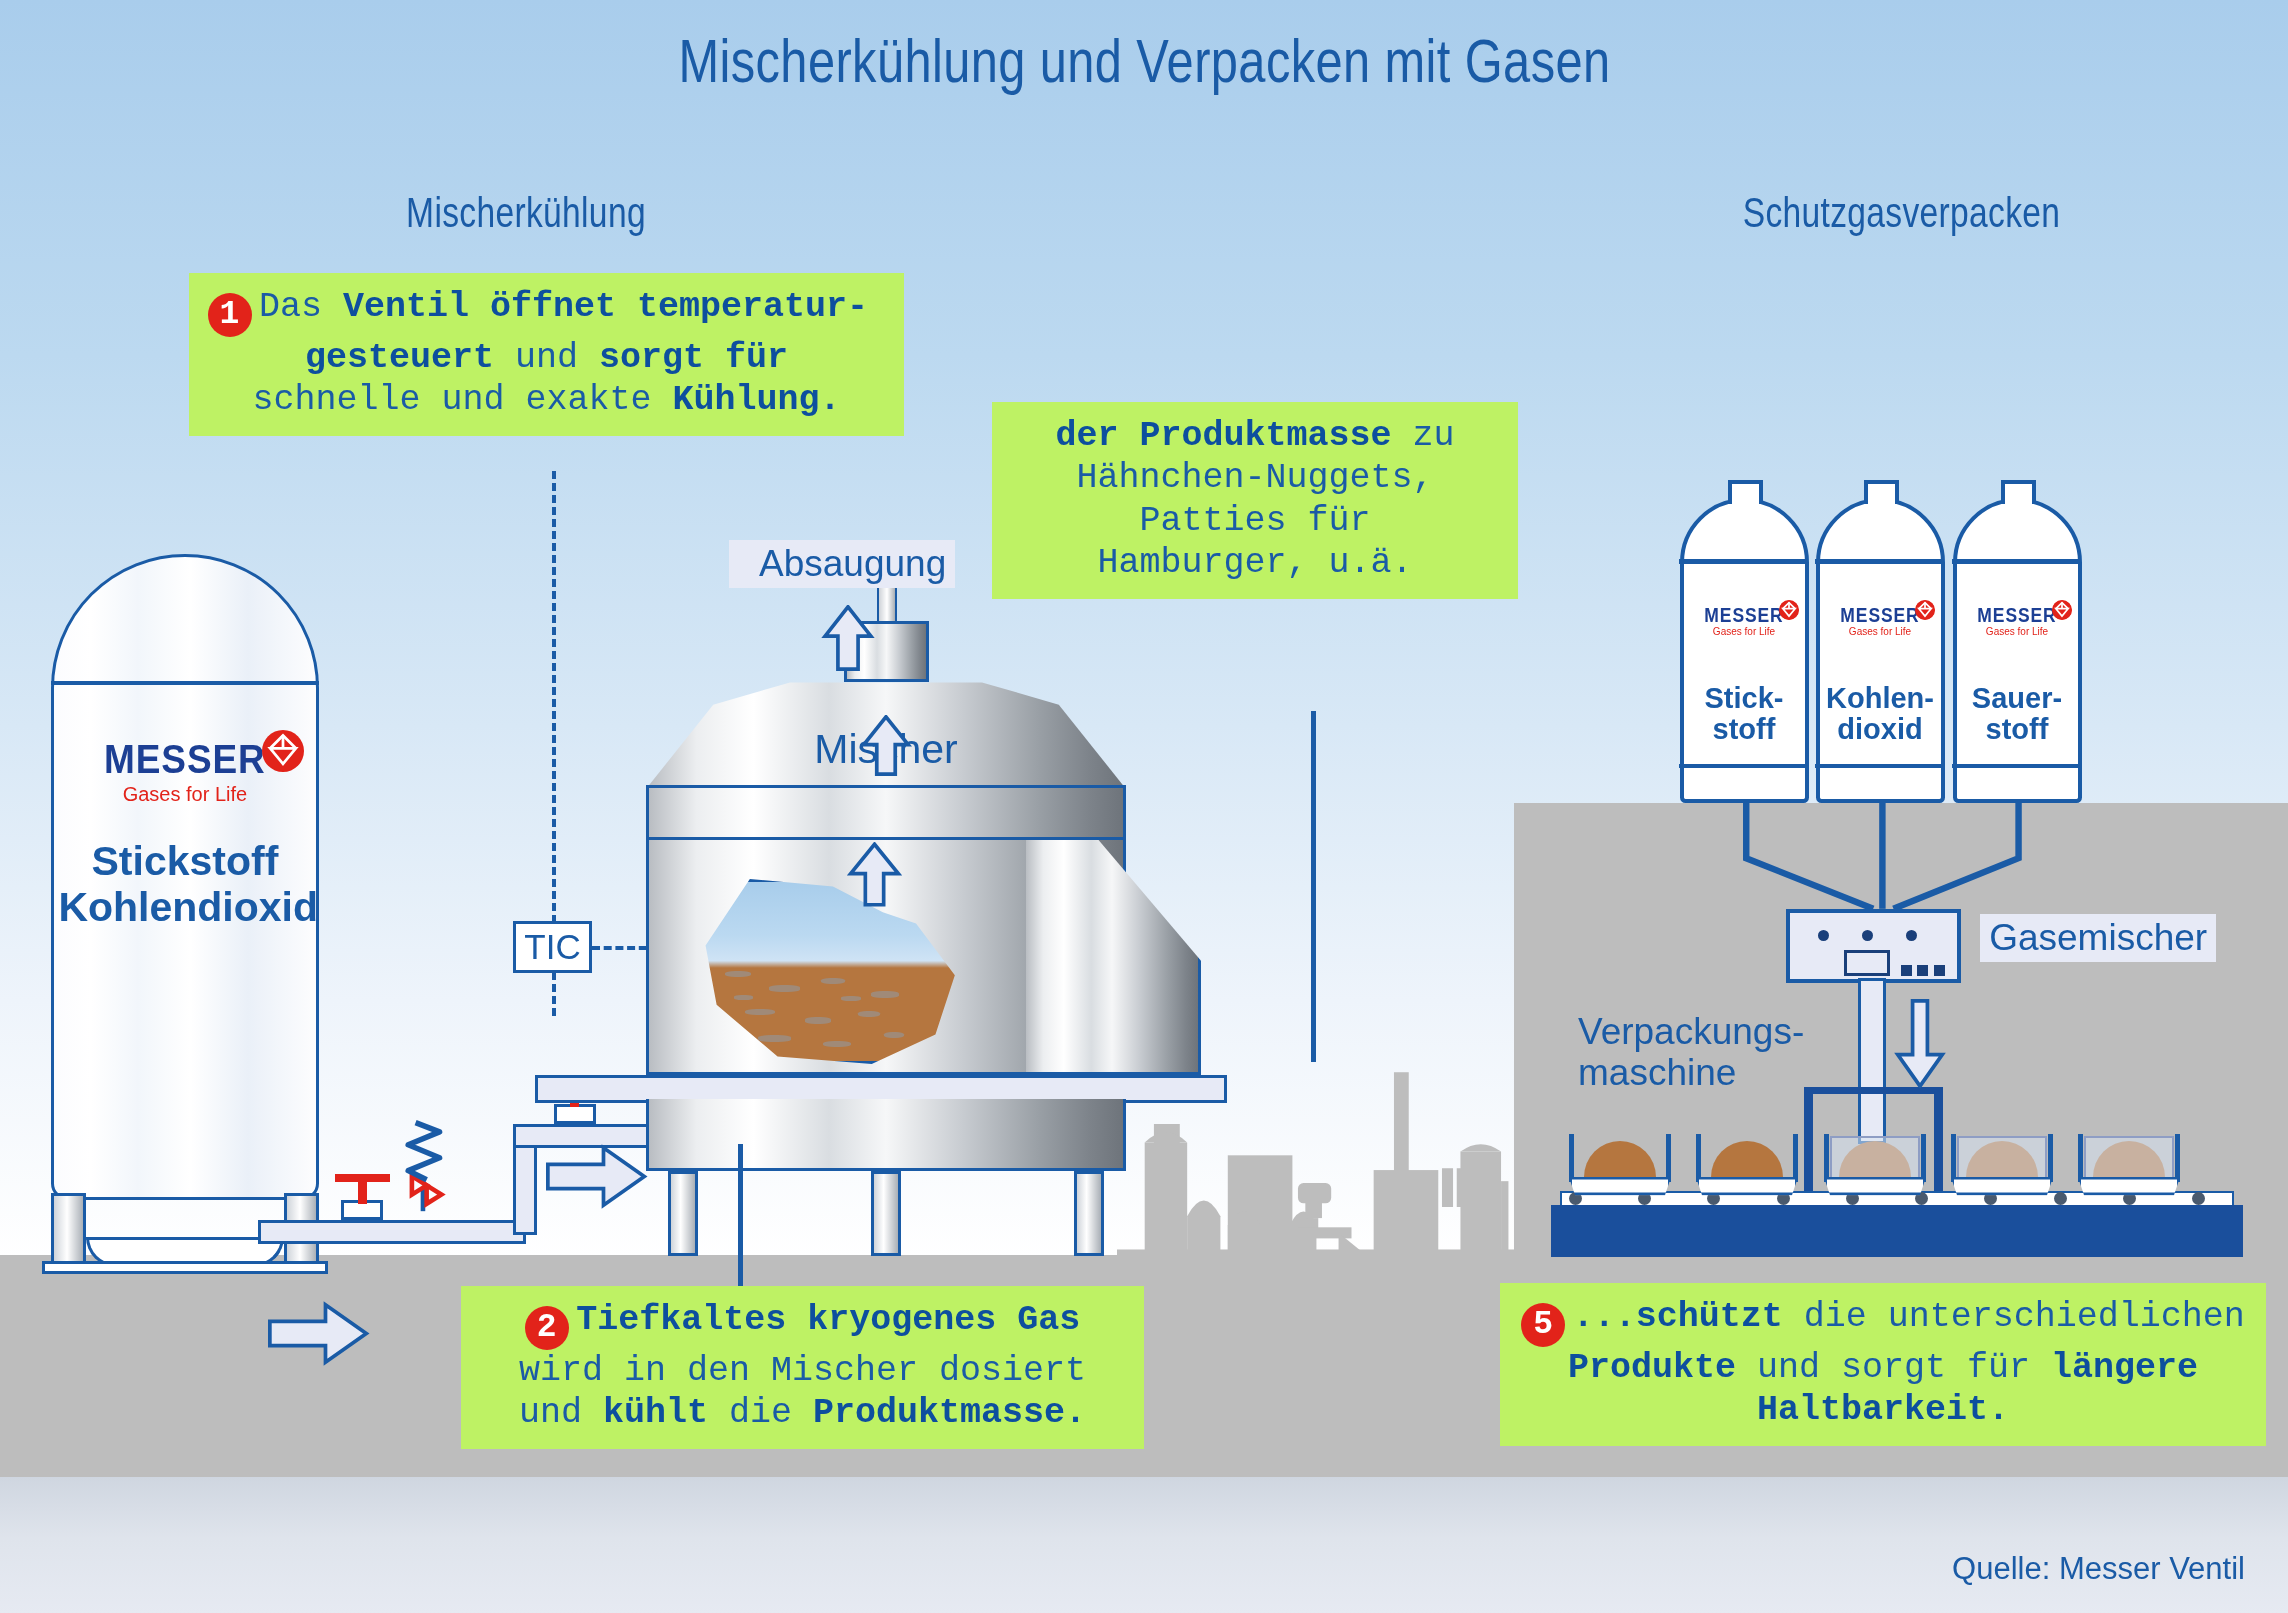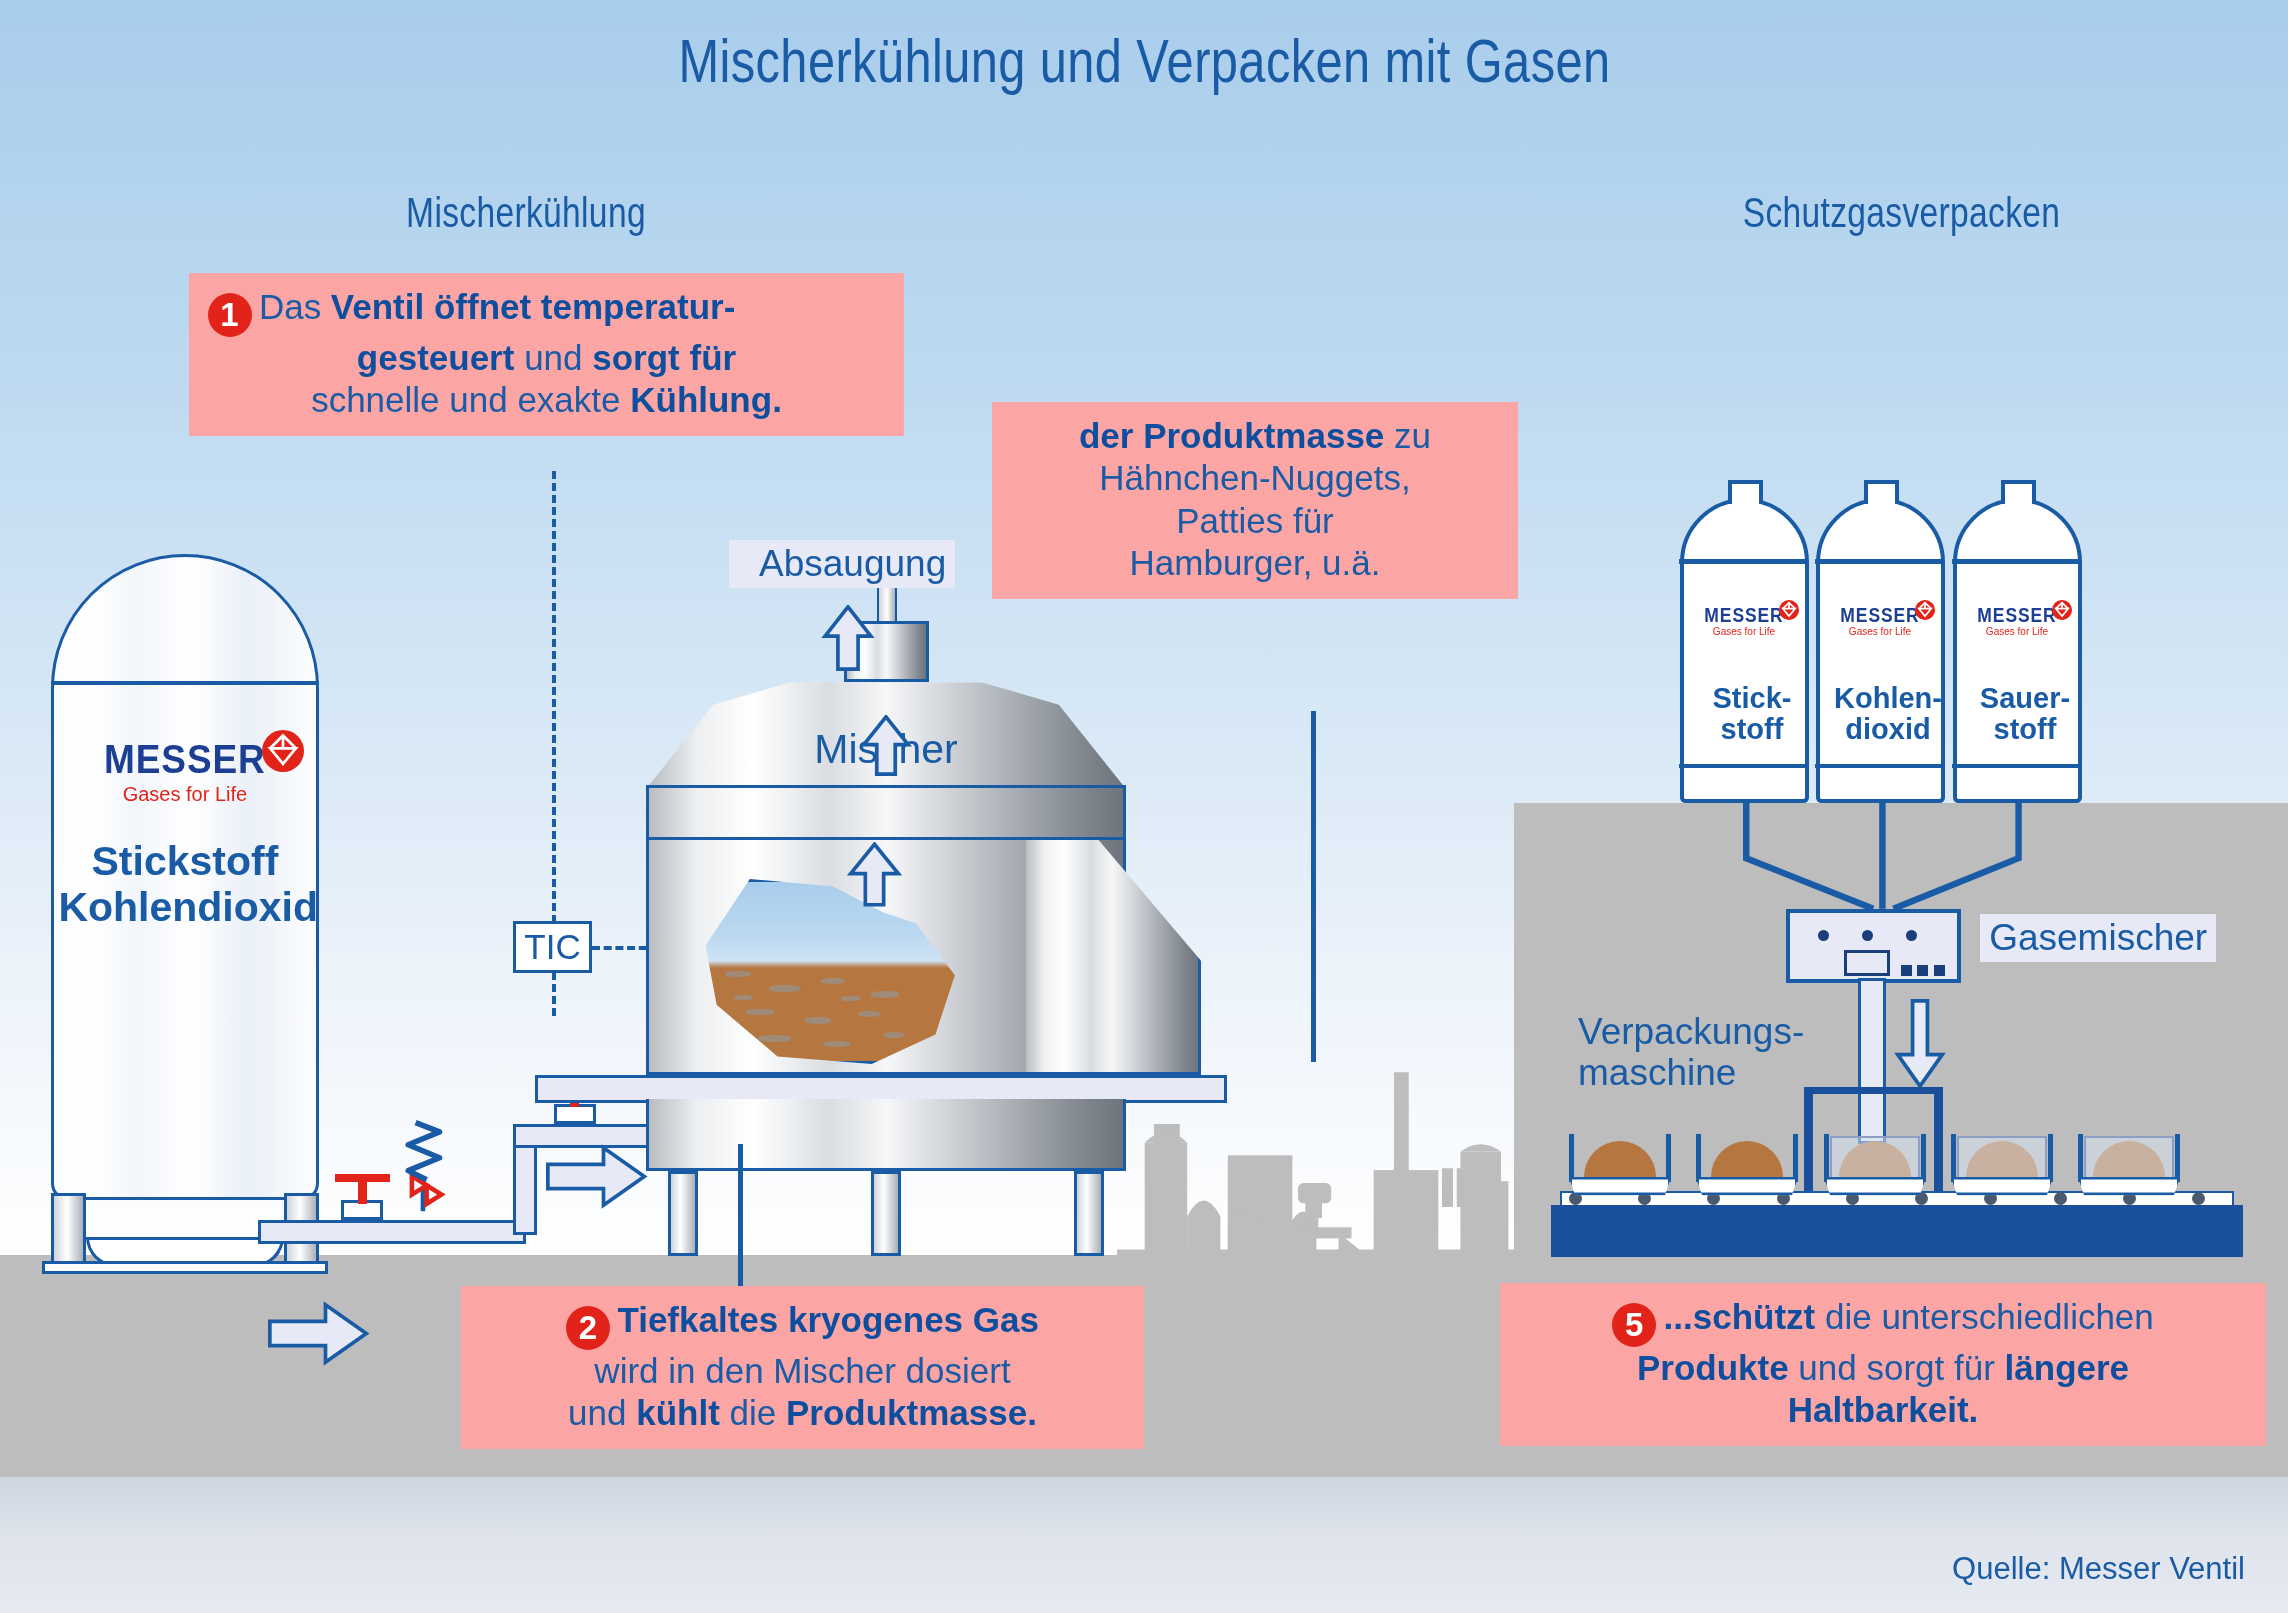--- a/index.html
+++ b/index.html
@@ -29,22 +29,22 @@
   }
   .sec-title {
     position: absolute; font-size: 42px; color: #1a5ba6; font-weight: 400;
     transform: scaleX(0.80); letter-spacing: 0.4px;
   }
   .sec-left  { top: 189px; left: 166px;  width: 720px; text-align: center; transform-origin: center top; }
   .sec-right { top: 189px; left: 1486px; width: 831px; text-align: center; transform-origin: center top; }
 
   
   .callout {
-    position: absolute; background: #fca5a5; color: #1a5ba6;
-    padding: 13px 18.5px 14.8px 18.5px; line-height: 1.21; font-size: 35px;
+    position: absolute; background: #bef264; color: #1a5ba6;
+    padding: 13px 18.5px 14.8px 18.5px; line-height: 1.21; font-size: 35px; font-family: Liberation Mono, monospace;
   }
   .callout b { font-weight: 700; color: #0d4f9e; }
   .callout .num {
     display: inline-block; width: 44px; height: 44px; border-radius: 50%;
     background: #e2231a; color: #fff; font-weight: 700; font-size: 33px;
     text-align: center; line-height: 44px; vertical-align: -6.5px; margin-right: 7.4px;
   }
   #callout-1 { left: 189px;  top: 273px;  width: 715px; text-align: center; }
   #callout-1 .l1 { text-align: left; }
   #callout-3 { left: 992px; top: 402px;  width: 526px; text-align: center; }
@@ -211,21 +211,21 @@
   
   .cyl {
     position:absolute; width:129px; height:305px;
     border:4.6px solid #1a5ba6; border-radius:65px 65px 5.5px 5.5px;
     background:#fff;
   }
   .cyl .capline { position:absolute; left:-4.6px; top:57px; width:129px; height:4.6px; background:#1a5ba6; }
   .cyl .valve { position:absolute; left:44px; top:-22px; width:35px; height:24px; border:4.6px solid #1a5ba6; border-bottom:none; background:#fff; }
   .cyl .lbl {
     position:absolute; left:0; top:181px; width:120px; text-align:center;
-    font-size:29px; font-weight:700; color:#1a5ba6; line-height:1.08;margin-left:8px;
+    font-size:29px; font-weight:700; color:#1a5ba6; line-height:1.08;
   }
   .cyl .logo-slot { position:absolute; left:0; top:103px; width:120px; text-align:center; }
   .cyl .footline { position:absolute; left:-4.6px; bottom:31px; width:129px; height:3.7px; background:#1a5ba6; }
 
   
   #gasmix {
     position:absolute; left:1786px; top:909px; width:175px; height:74px;
     border:4.6px solid #1a5ba6; background:#e7eaf6;
   }
   #gasmix .dot { position:absolute; width:11px; height:11px; border-radius:50%; background:#1a3f7a; top:16.6px; }

